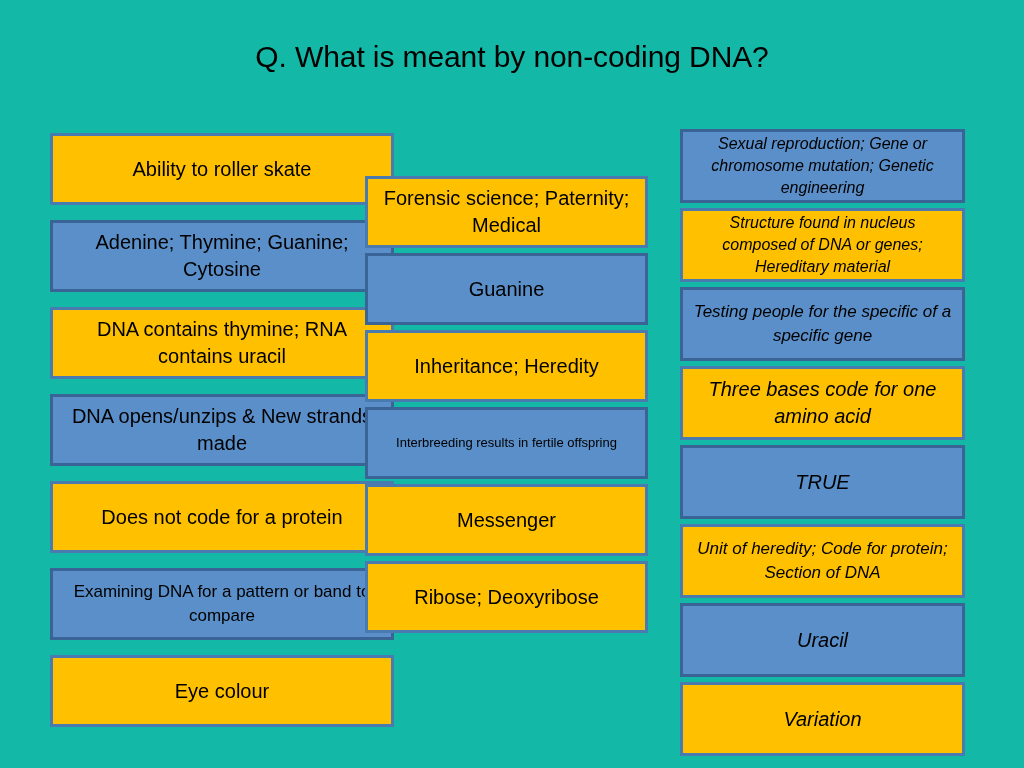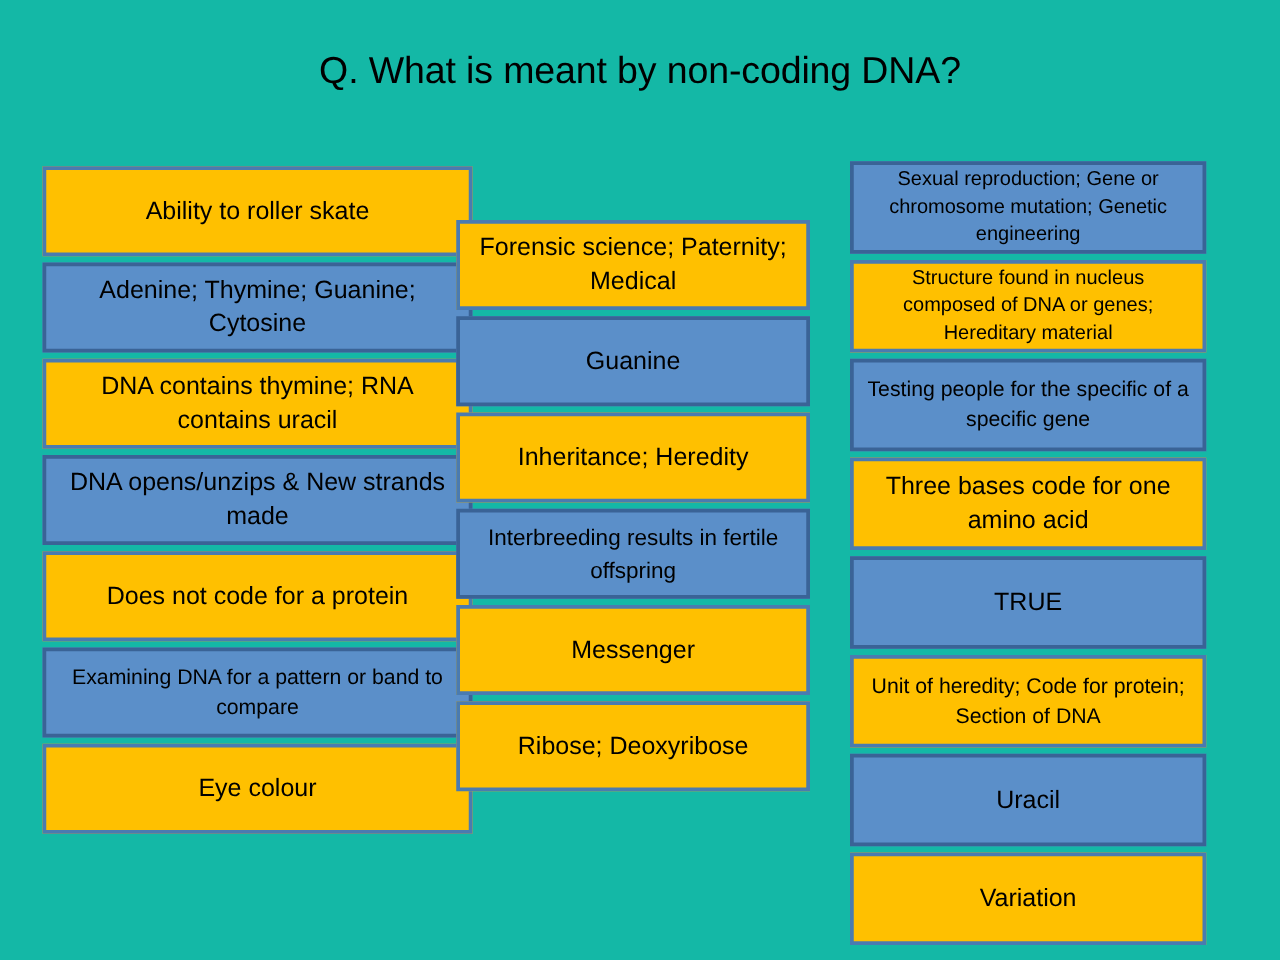--- a/index.html
+++ b/index.html
@@ -35,21 +35,21 @@
     color: #000000;
     white-space: nowrap;
   }
 
   .column {
     position: absolute;
     display: flex;
     flex-direction: column;
   }
 
-  #column-1 { left: 34px;  top: 133px; width: 344px; }
+  #column-1 { left: 50px;  top: 133px; width: 344px; gap: 10px; }
   #column-2 { left: 365px; top: 176px; width: 283px; }
   #column-3 { left: 680px; top: 129px; width: 285px; }
 
   .answer-box {
     box-sizing: border-box;
     display: flex;
     align-items: center;
     justify-content: center;
     text-align: center;
     border-style: solid;
@@ -70,27 +70,27 @@
     background: #FFC000;
     border-color: #4A7BB0;
   }
   .answer-box.blue {
     background: #5B8FC9;
     border-color: #3A6396;
   }
 
   
   .size-lg .box-label { font-size: 20px; line-height: 27px; }
-  .size-md .box-label { font-size: 18px; line-height: 26px; text-align: center; }
+  .size-md .box-label { font-size: 13px; line-height: 26px; text-align: center; }
   .size-sm .box-label { font-size: 17px; line-height: 24px; }
   .size-xs .box-label { font-size: 16px; line-height: 22px; }
 
   
   .h-1 { height: 72px; }
-  .h-2 { height: 74px; }
+  .h-2 { height: 74px; font-style: italic; }
 </style>
 </head>
 <body>
 
 <div id="slide">
 
   <div id="slide-title">Q. What is meant by non-coding DNA?</div>
 
   <div class="column" id="column-1">
       <div class="answer-box amber size-lg h-1">

